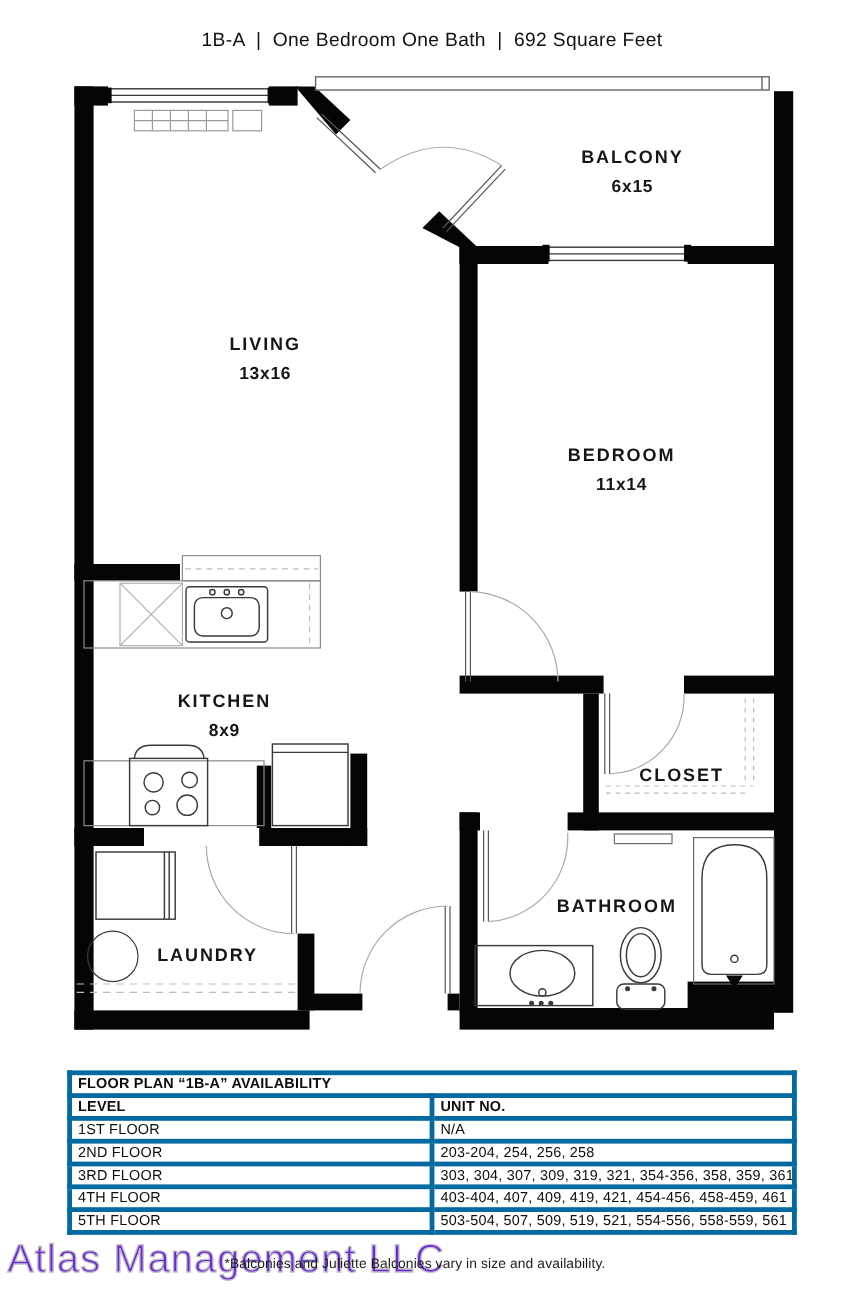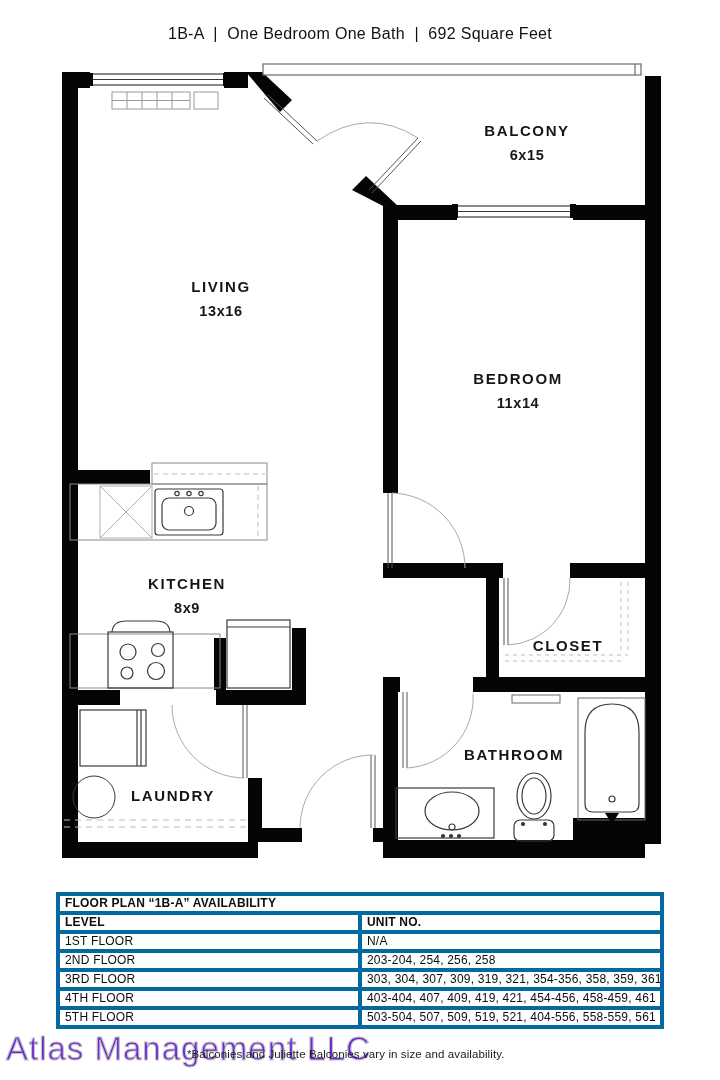--- a/index.html
+++ b/index.html
@@ -248,19 +248,19 @@
     <tr>
       <td class="col-level">3RD FLOOR</td>
       <td>303, 304, 307, 309, 319, 321, 354-356, 358, 359, 361</td>
     </tr>
     <tr>
       <td class="col-level">4TH FLOOR</td>
       <td>403-404, 407, 409, 419, 421, 454-456, 458-459, 461</td>
     </tr>
     <tr>
       <td class="col-level">5TH FLOOR</td>
-      <td>503-504, 507, 509, 519, 521, 404-556, 558-559, 561</td>
+      <td>503-504, 507, 509, 519, 521, 554-556, 558-559, 561</td>
     </tr>
   </tbody>
 </table>
 
 <div class="watermark">Atlas Management LLC</div>
 <div class="footnote">*Balconies and Juliette Balconies vary in size and availability.</div>
 
 </body></html>

